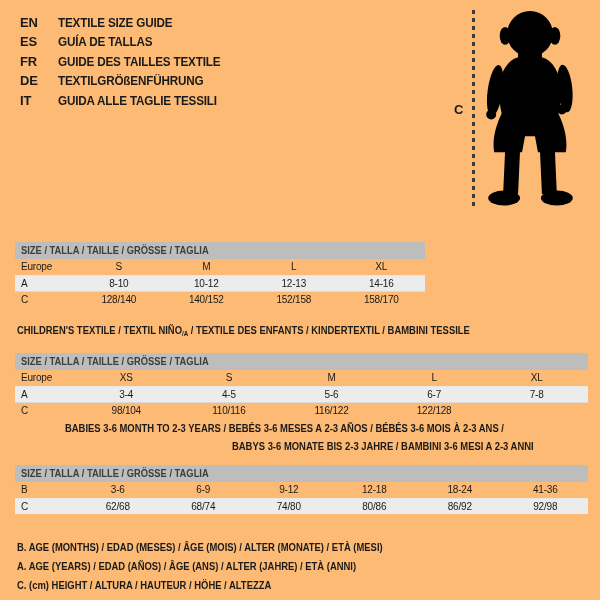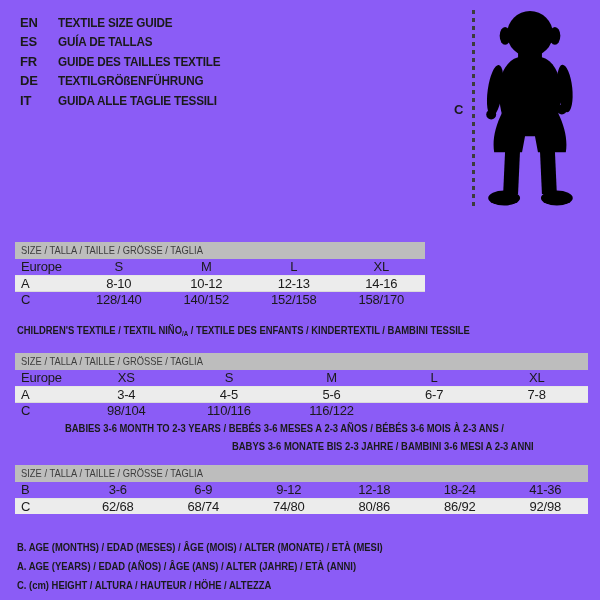--- a/index.html
+++ b/index.html
@@ -3,21 +3,21 @@
 <meta charset="utf-8">
 <style>
   :root{
     --ink:#1a1a1a;
     --bar-bg:#bdbdbd;
     --bar-ink:#3d3d3d;
     --stripe:#ececec;
   }
   html,body{margin:0;padding:0;background:#fff;}
   .canvas{
-    position:relative;width:600px;height:600px;background:#8b5cf6;overflow:hidden;
+    position:relative;width:600px;height:600px;background:#fdba74;overflow:hidden;
     font-family:"Liberation Sans",sans-serif;color:var(--ink);
   }
   
   .cond80{display:inline-block;transform:scaleX(0.82);transform-origin:0 50%;white-space:nowrap;}
   .cond85{display:inline-block;transform:scaleX(0.85);transform-origin:0 50%;white-space:nowrap;}
   .cond90{display:inline-block;transform:scaleX(0.90);transform-origin:0 50%;white-space:nowrap;}
 
   
   #lang-list{position:absolute;left:20px;top:13px;}
   .lang-row{display:grid;grid-template-columns:38px auto;height:19.4px;line-height:19.4px;
@@ -37,22 +37,22 @@
   .pos-title-junior{left:17px;top:215px;}
   .pos-title-children{left:17px;top:321px;}
   .pos-title-babies{left:17px;top:419px;text-align:right;}
 
   
   .size-table{position:absolute;}
   .pos-tbl-junior{left:15px;top:242px;width:410px;}
   .pos-tbl-children{left:15px;top:353px;width:573px;}
   .pos-tbl-babies{left:15px;top:465px;width:573px;}
   .size-bar{height:17px;line-height:17px;background:var(--bar-bg);color:var(--bar-ink);
-    font-size:11px;font-weight:400;padding-left:6px;}
-  .trow{display:grid;height:16px;line-height:15.5px;font-size:13px;letter-spacing:-0.2px;
+    font-size:11px;font-weight:700;padding-left:6px;}
+  .trow{display:grid;height:16px;line-height:15.5px;font-size:10px;letter-spacing:-0.2px;
     box-sizing:border-box;}
   .trow + .trow{border-top:1px solid #dadada;}
   .trow.striped{background:var(--stripe);border-top-color:#e6e6e6;}
   .cell{text-align:center;overflow:hidden;}
   .cell.label{text-align:left;padding-left:6px;}
 
   
   #footnotes{position:absolute;left:17px;top:538px;}
   .footnote-line{height:19px;line-height:19px;font-size:11.5px;font-weight:700;}
 </style>
@@ -154,20 +154,21 @@
         <span class="cell">4-5</span>
         <span class="cell">5-6</span>
         <span class="cell">6-7</span>
         <span class="cell">7-8</span>
       </div>
       <div class="trow" style="grid-template-columns: 60px repeat(5, 1fr);">
         <span class="cell label">C</span>
         <span class="cell">98/104</span>
         <span class="cell">110/116</span>
         <span class="cell">116/122</span>
+        <span class="cell">122/128</span>
       </div>
     </div>
     <div class="tbl-title pos-title-babies"><div class="title-line cond80"><span>BABIES 3-6 MONTH TO 2-3 YEARS / BEBÉS 3-6 MESES A 2-3 AÑOS / BÉBÉS 3-6 MOIS À 2-3 ANS /</span></div><div class="title-line cond80"><span>BABYS 3-6 MONATE BIS 2-3 JAHRE / BAMBINI 3-6 MESI A 2-3 ANNI</span></div></div>
     <div class="size-table pos-tbl-babies">
       <div class="size-bar"><span class="cond85">SIZE / TALLA / TAILLE / GRÖSSE / TAGLIA</span></div>
       <div class="trow" style="grid-template-columns: 60px repeat(6, 1fr);">
         <span class="cell label">B</span>
         <span class="cell">3-6</span>
         <span class="cell">6-9</span>
         <span class="cell">9-12</span>

